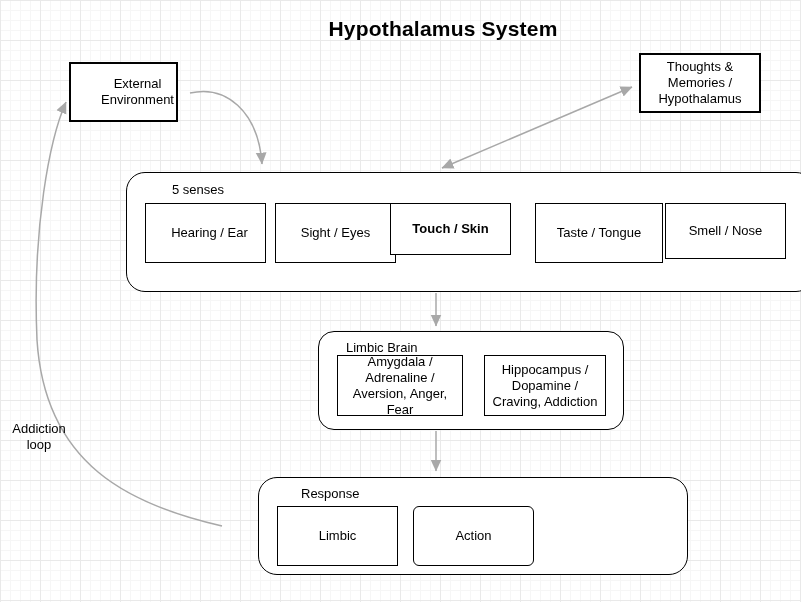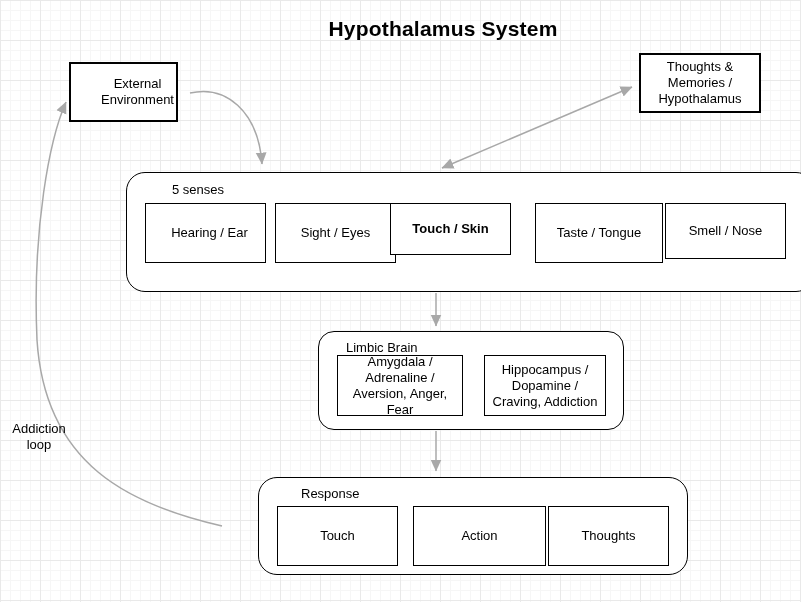--- a/index.html
+++ b/index.html
@@ -103,18 +103,17 @@
     <div class="inner" style="left:18px; top:23px; width:126px; height:61px;">Amygdala /
 Adrenaline /
 Aversion, Anger, Fear</div>
     <div class="inner" style="left:165px; top:23px; width:122px; height:61px;">Hippocampus /
 Dopamine /
 Craving, Addiction</div>
   </div>
 
   <div class="container-box" style="left:222px; top:477px; width:430px; height:98px;">
     <div class="group-label" style="left:42px; top:8px;">Response</div>
-    <div class="inner" style="left:18px; top:28px; width:121px; height:60px;">Touch</div>
-    <div class="inner" style="left:154px; top:28px; width:133px; height:60px;">Action</div>
-    <div class="inner" style="left:289px; top:28px; width:121px; height:60px;">Thoughts</div>
+    <div class="inner" style="left:18px; top:28px; width:121px; height:60px;">Limbic</div>
+    <div class="inner" style="left:154px; top:28px; width:121px; height:60px;border-radius:6px;">Action</div>
   </div>
 
 </div>
 
 </body></html>

